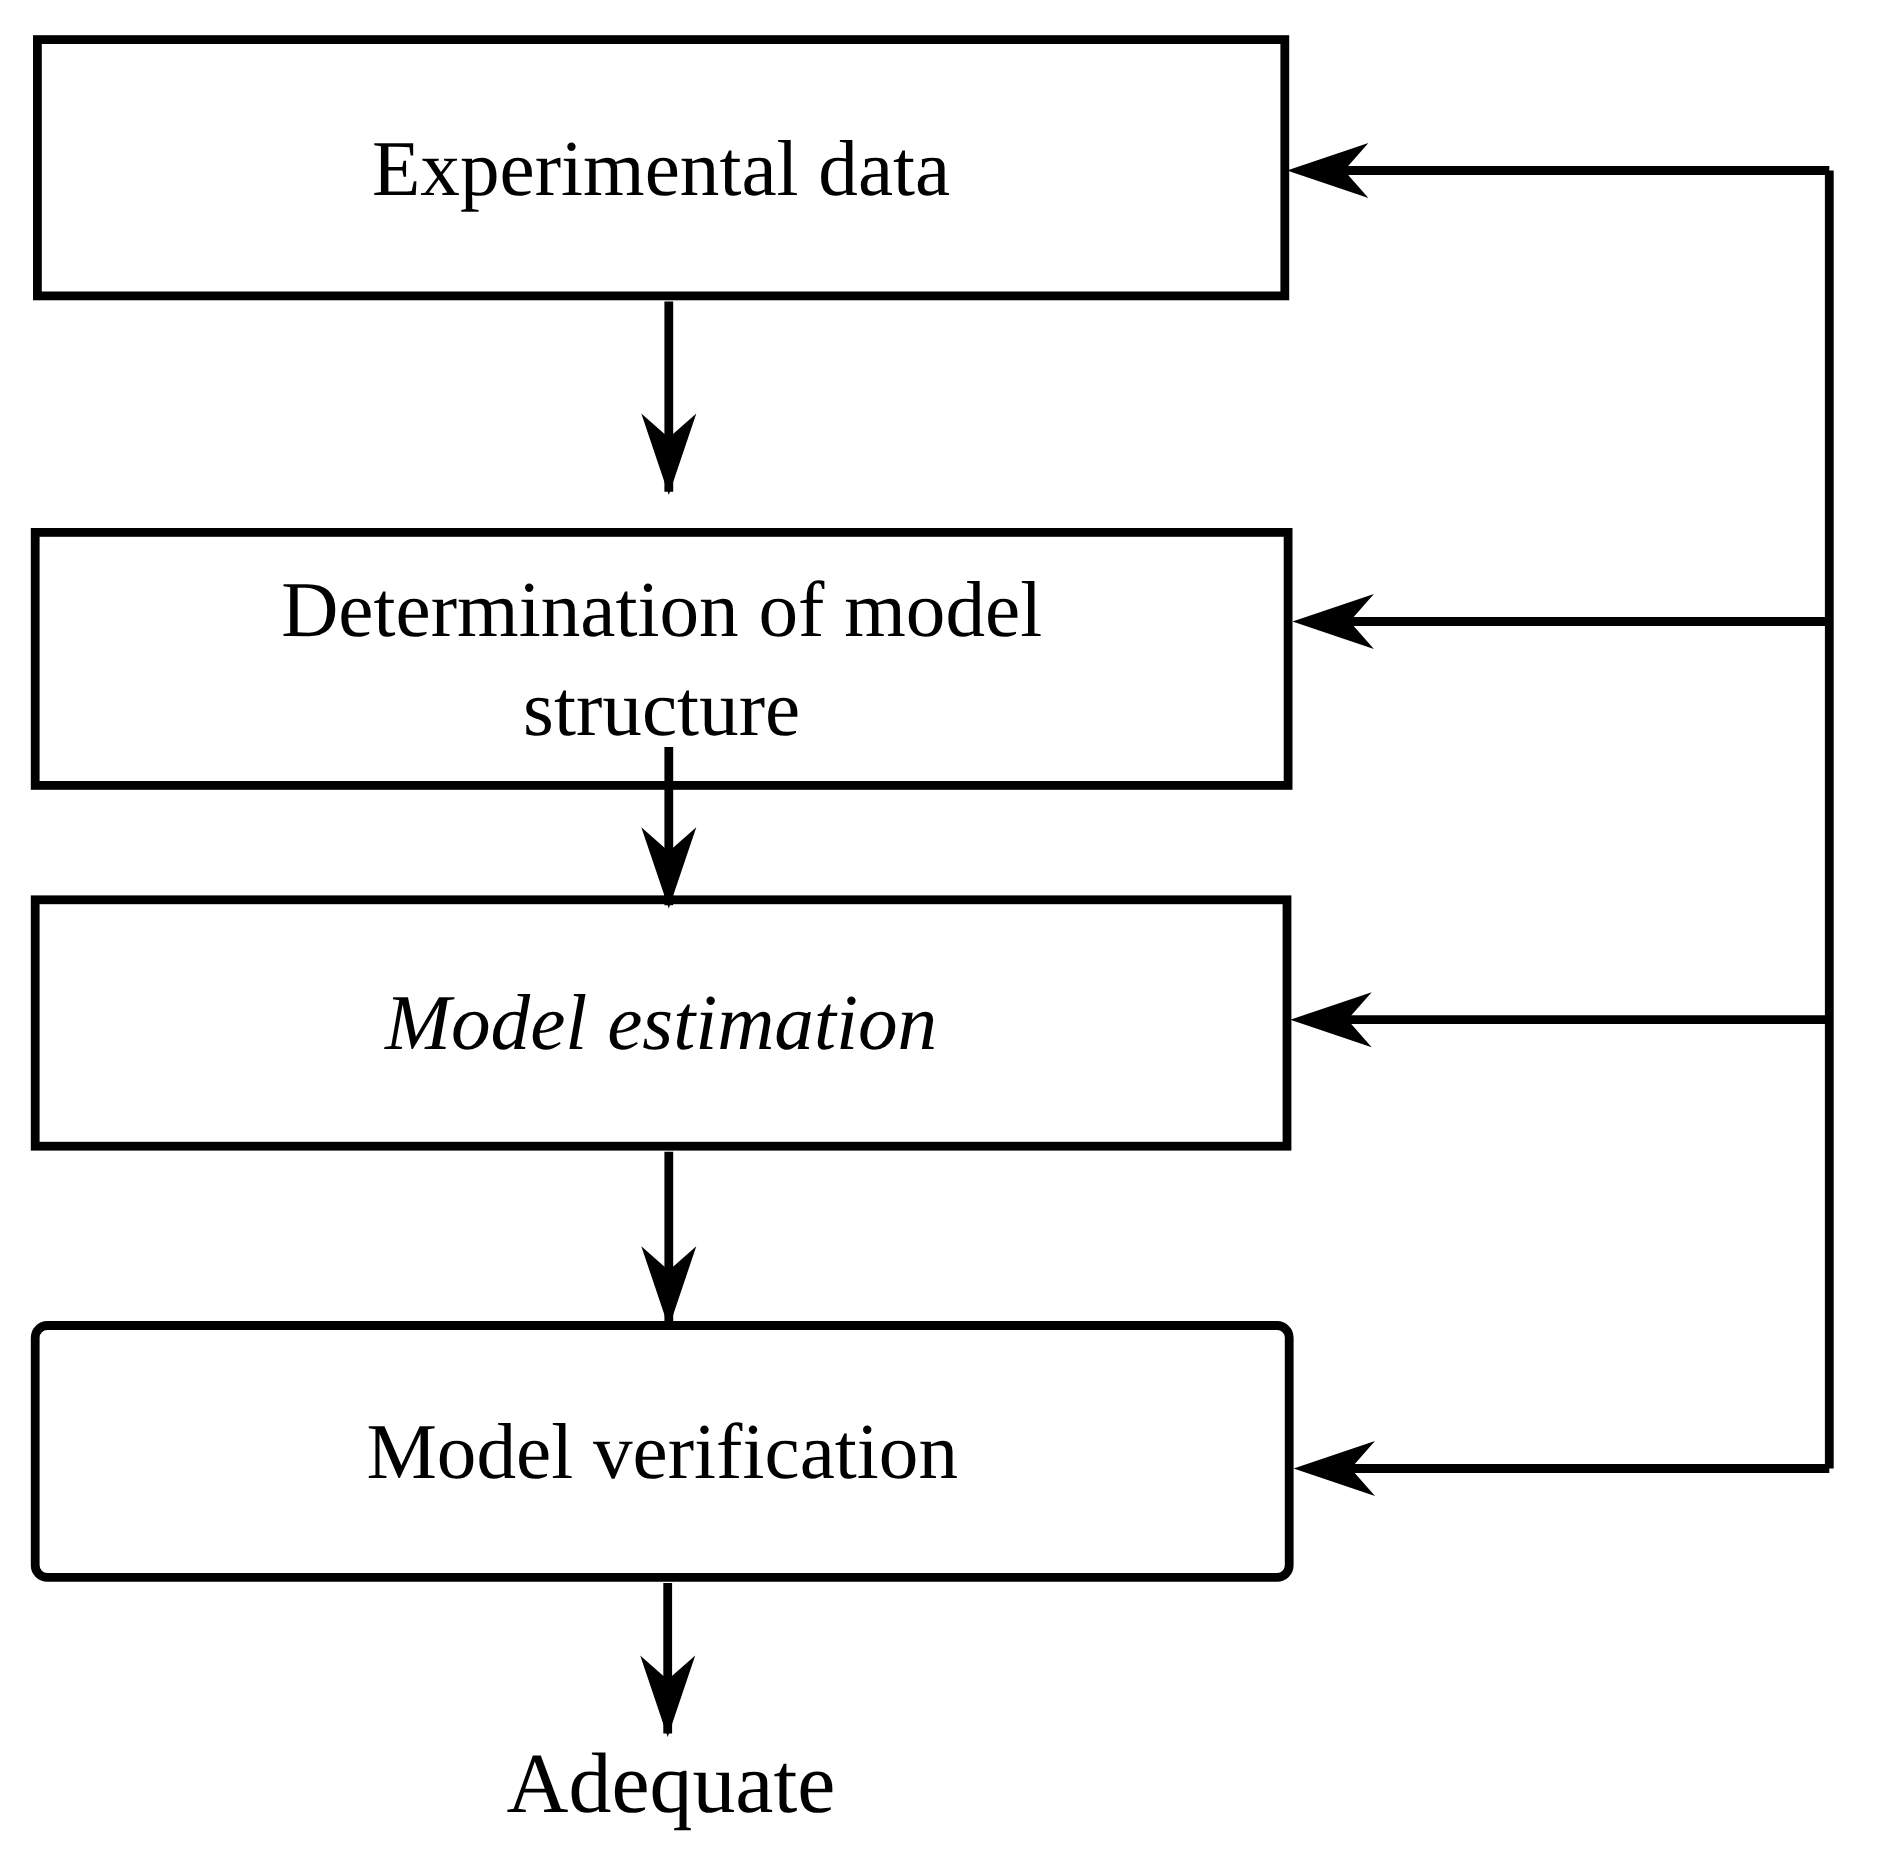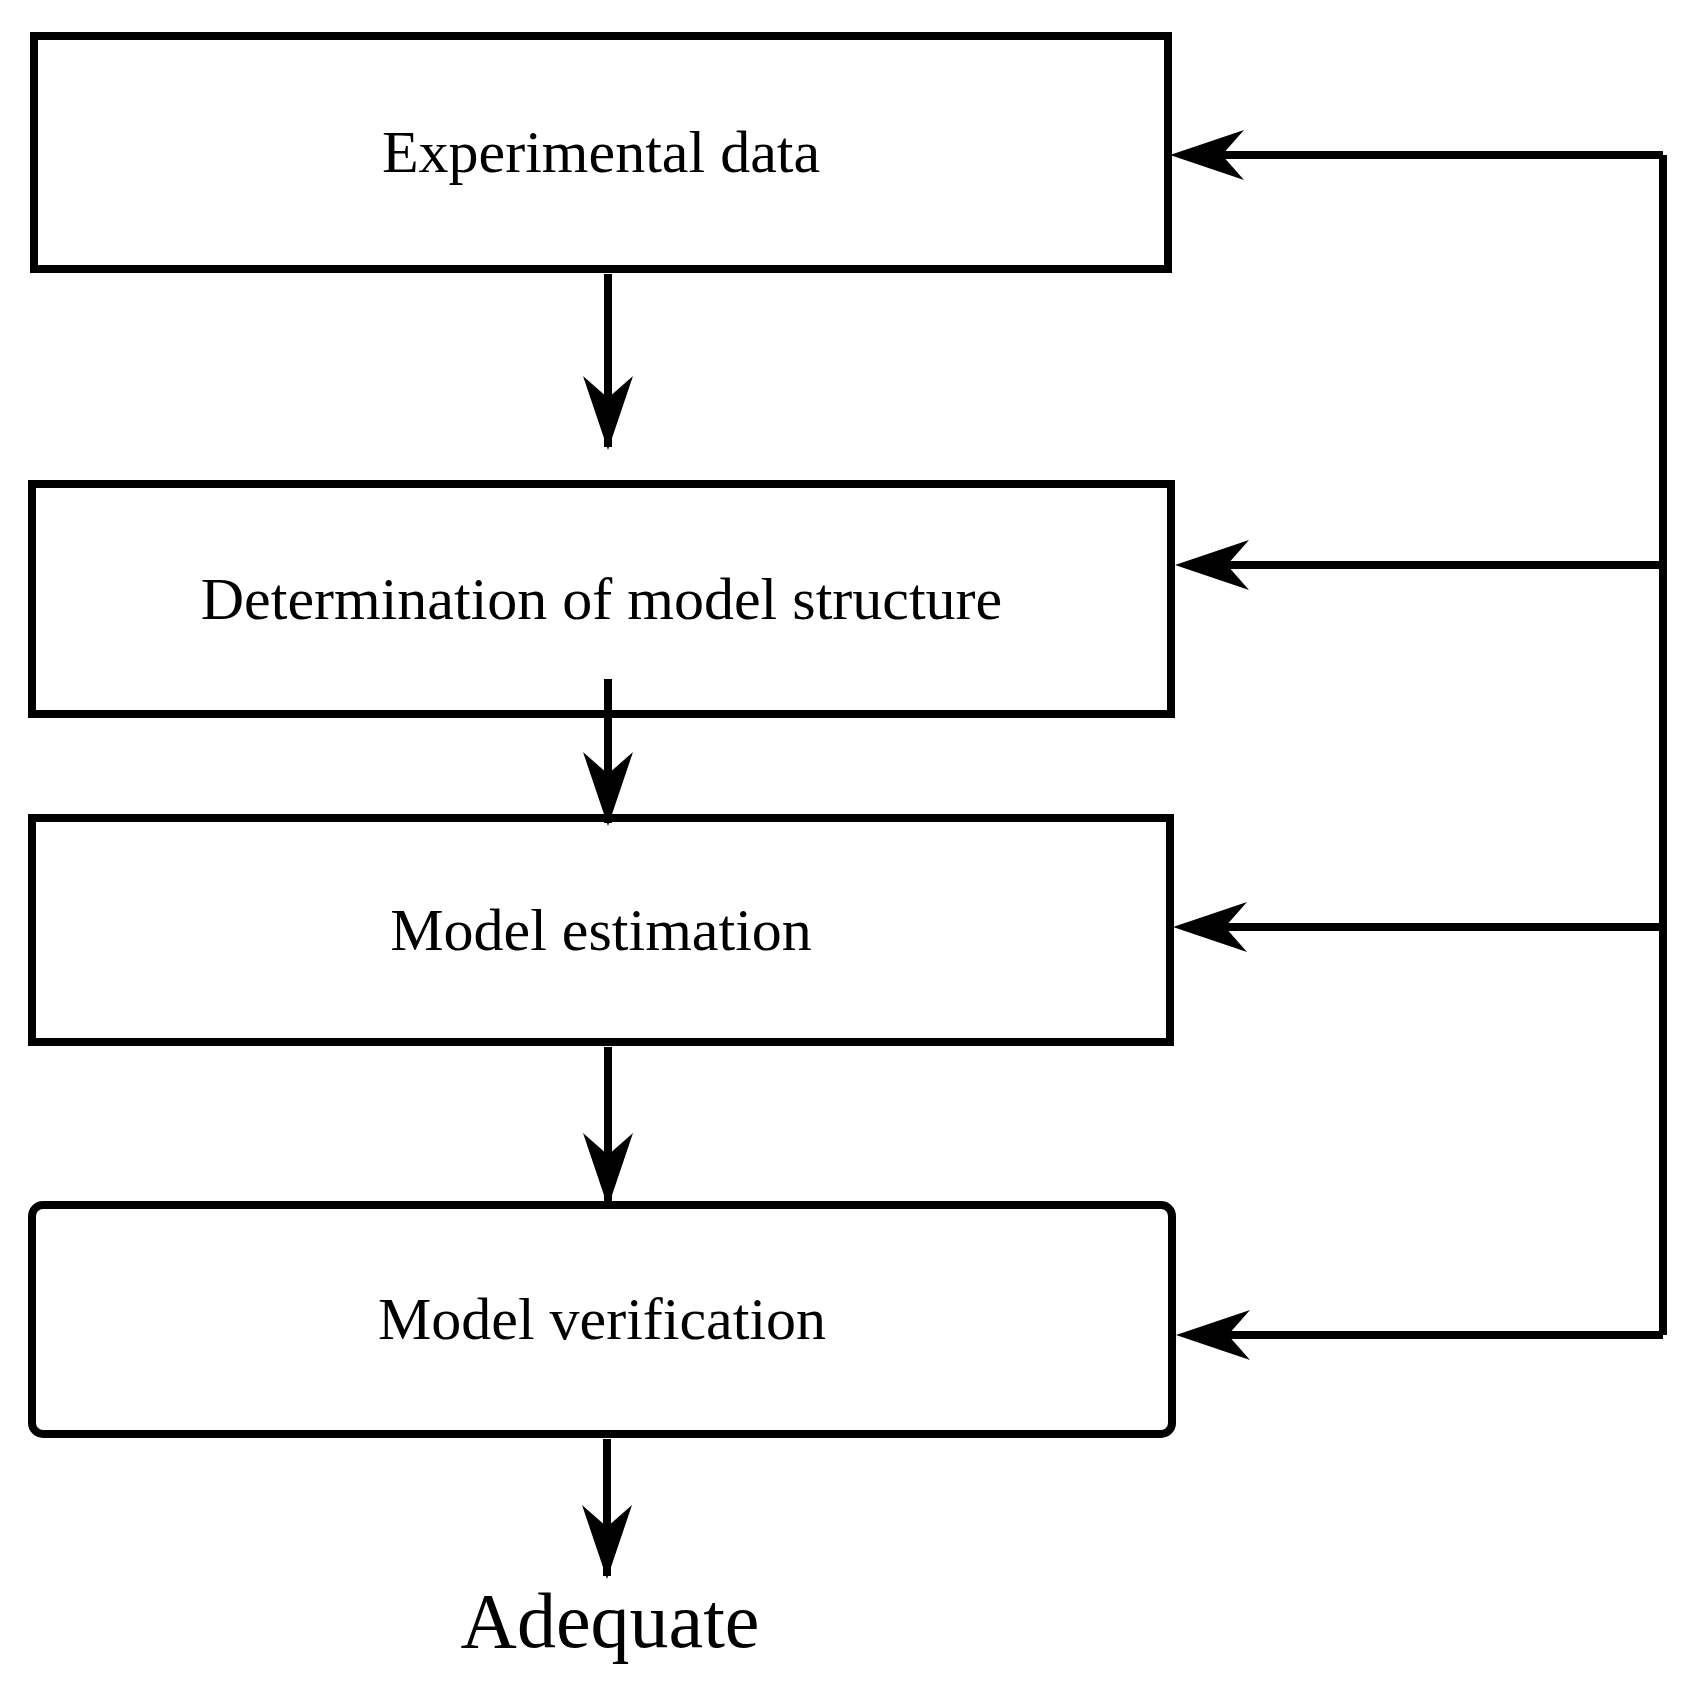--- a/index.html
+++ b/index.html
@@ -20,27 +20,27 @@
     position: absolute;
     box-sizing: border-box;
     border: 8px solid #000000;
     background: #ffffff;
     display: flex;
     align-items: center;
     justify-content: center;
     text-align: center;
   }
   .flow-box .box-label {
-    font-size: 60px;
+    font-size: 72px;
     line-height: 1.25;
     color: #000000;
   }
   #box-1 { left: 30px;  top: 32px;   width: 1142px; height: 241px; }
   #box-2 { left: 28px;  top: 440px;  width: 1147px; height: 238px; margin-top: 40px; }
-  #box-3 { left: 28px;  top: 814px;  width: 1146px; height: 232px; }
+  #box-3 { left: 28px;  top: 814px;  width: 1146px; height: 232px; font-style: italic; }
   #box-4 { left: 28px;  top: 1201px; width: 1148px; height: 237px; border-radius: 15px; }
   #box-2 .box-label { max-width: 820px; }
 
   .floating-label {
     position: absolute;
     font-size: 78px;
     line-height: 1.15;
     white-space: nowrap;
     color: #000000;
   }

